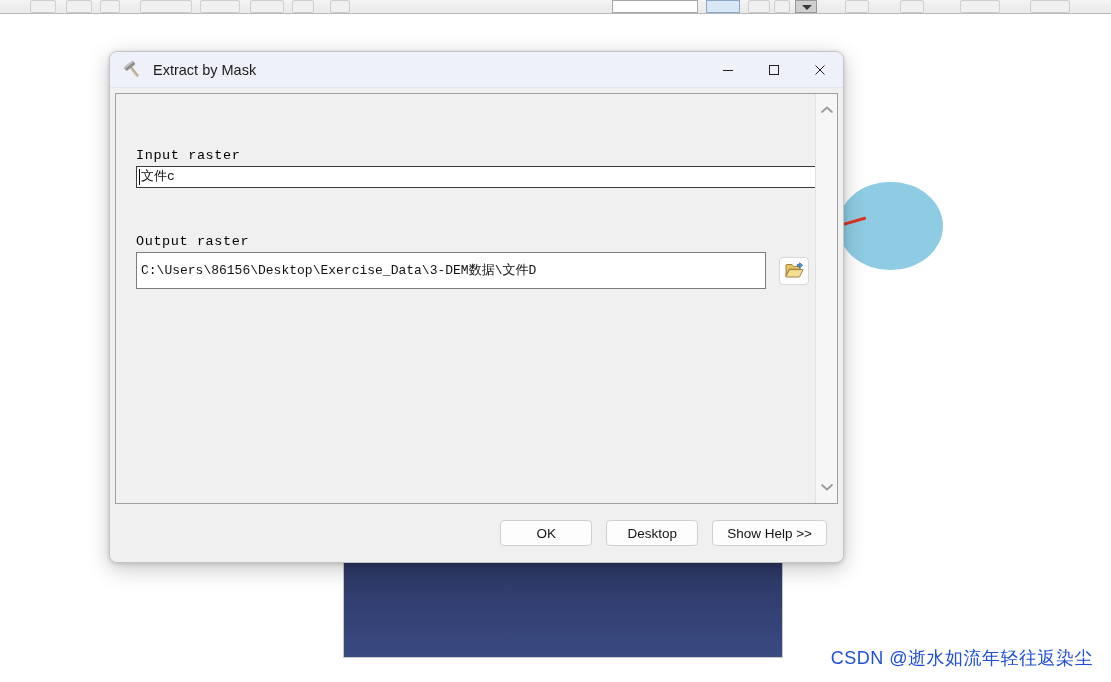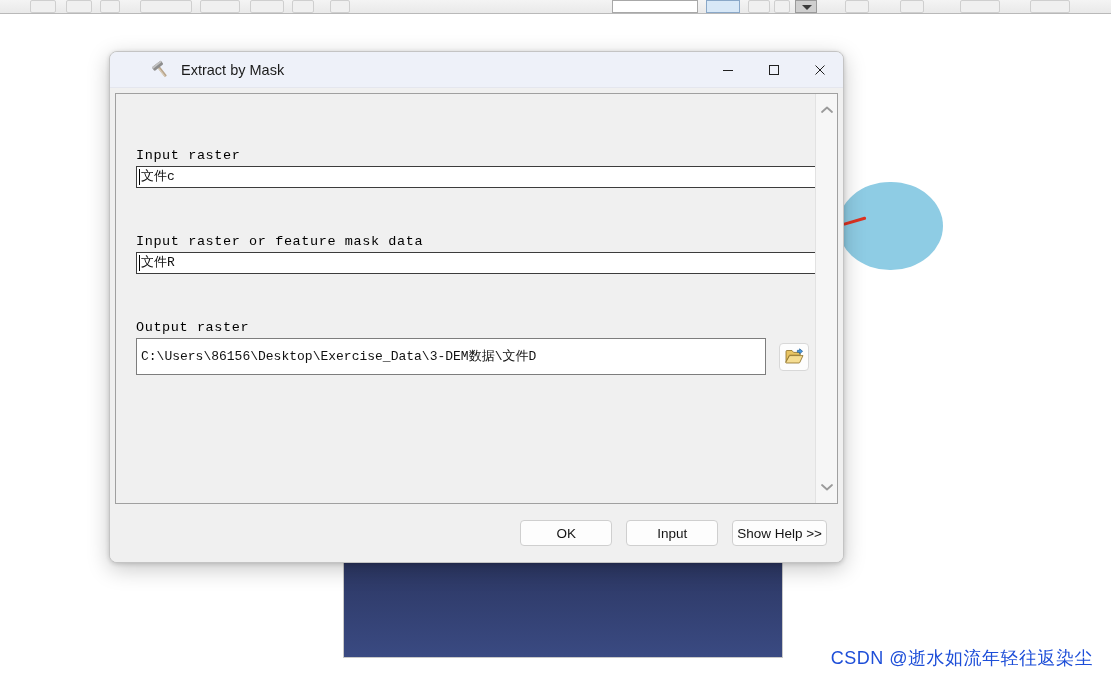--- a/index.html
+++ b/index.html
@@ -112,21 +112,20 @@
     flex-direction: column;
   }
 
   .titlebar {
     height: 36px;
     background: #eef1f9;
     display: flex;
     align-items: center;
     flex: 0 0 auto;
     border-bottom: 1px solid #e4e6ee;
-    padding-left: 28px;
   }
   .title-icon {
     width: 20px; height: 20px;
     margin-left: 13px;
     flex: 0 0 auto;
     display: block;
   }
   .title-text {
     margin-left: 10px;
     font-size: 14.5px;
@@ -278,21 +277,21 @@
     display: flex;
     align-items: center;
     justify-content: flex-end;
     padding: 0 16px 0 0;
     gap: 14px;
     background: #f0f0f0;
   }
   .btn {
     height: 26px;
     min-width: 92px;
-    padding: 0 4px;
+    padding: 0 14px;
     background: #fdfdfd;
     border: 1px solid #cfcfcf;
     border-radius: 4px;
     font-size: 13.5px;
     color: #141414;
     font-family: "Liberation Sans", sans-serif;
     display: flex;
     align-items: center;
     justify-content: center;
     white-space: nowrap;
@@ -375,37 +374,20 @@
             <div class="browse-btn">
               <svg width="19" height="17" viewBox="0 0 19 17">
                 <path d="M1 3.5 A1 1 0 0 1 2 2.5 H7 L8.6 4.4 H14.2 A1 1 0 0 1 15.2 5.4 V7.2 H4.4 L1 14.2 Z" fill="#e8c463" stroke="#8a6d25" stroke-width="0.8" stroke-linejoin="round"></path>
                 <path d="M4.6 7.6 H18 L14.8 14.4 A1 1 0 0 1 13.9 15 H1.4 A0.6 0.6 0 0 1 0.9 14.1 Z" fill="#f5dd92" stroke="#8a6d25" stroke-width="0.8" stroke-linejoin="round"></path>
                 <path d="M14.6 0.8 L17.6 3.3 L14.6 5.8 V4.3 H12.4 V2.3 H14.6 Z" fill="#4a9ae0" stroke="#1f5c96" stroke-width="0.7" stroke-linejoin="round"></path>
               </svg>
             </div>
           </div>
         </div>
 
-        <div>
-          <div class="field-label">Input raster or feature mask data</div>
-          <div class="field-row">
-            <div class="combo-wrap">
-              <div class="caret"></div>
-              <div class="combo-text">文件R</div>
-              <div class="combo-arrow"></div>
-            </div>
-            <div class="browse-btn">
-              <svg width="19" height="17" viewBox="0 0 19 17">
-                <path d="M1 3.5 A1 1 0 0 1 2 2.5 H7 L8.6 4.4 H14.2 A1 1 0 0 1 15.2 5.4 V7.2 H4.4 L1 14.2 Z" fill="#e8c463" stroke="#8a6d25" stroke-width="0.8" stroke-linejoin="round"></path>
-                <path d="M4.6 7.6 H18 L14.8 14.4 A1 1 0 0 1 13.9 15 H1.4 A0.6 0.6 0 0 1 0.9 14.1 Z" fill="#f5dd92" stroke="#8a6d25" stroke-width="0.8" stroke-linejoin="round"></path>
-                <path d="M14.6 0.8 L17.6 3.3 L14.6 5.8 V4.3 H12.4 V2.3 H14.6 Z" fill="#4a9ae0" stroke="#1f5c96" stroke-width="0.7" stroke-linejoin="round"></path>
-              </svg>
-            </div>
-          </div>
-        </div>
 
         <div>
           <div class="field-label">Output raster</div>
           <div class="field-row">
             <div class="text-input">
               <span>C:\Users\86156\Desktop\Exercise_Data\3-DEM数据\文件D</span>
             </div>
             <div class="browse-btn">
               <svg width="19" height="17" viewBox="0 0 19 17">
                 <path d="M1 3.5 A1 1 0 0 1 2 2.5 H7 L8.6 4.4 H14.2 A1 1 0 0 1 15.2 5.4 V7.2 H4.4 L1 14.2 Z" fill="#e8c463" stroke="#8a6d25" stroke-width="0.8" stroke-linejoin="round"></path>
@@ -427,18 +409,18 @@
         <div class="sc-arrow">
           <svg width="14" height="10" viewBox="0 0 14 10">
             <polyline points="2,3 7,7.5 12,3" fill="none" stroke="currentColor" stroke-width="1.8" stroke-linecap="round" stroke-linejoin="round"></polyline>
           </svg>
         </div>
       </div>
     </div>
 
     <div class="dlg-footer">
       <div class="btn">OK</div>
-      <div class="btn">Input</div>
+      <div class="btn">Desktop</div>
       <div class="btn">Show Help &gt;&gt;</div>
     </div>
 
   </div>
 </div>
 
 </body></html>

